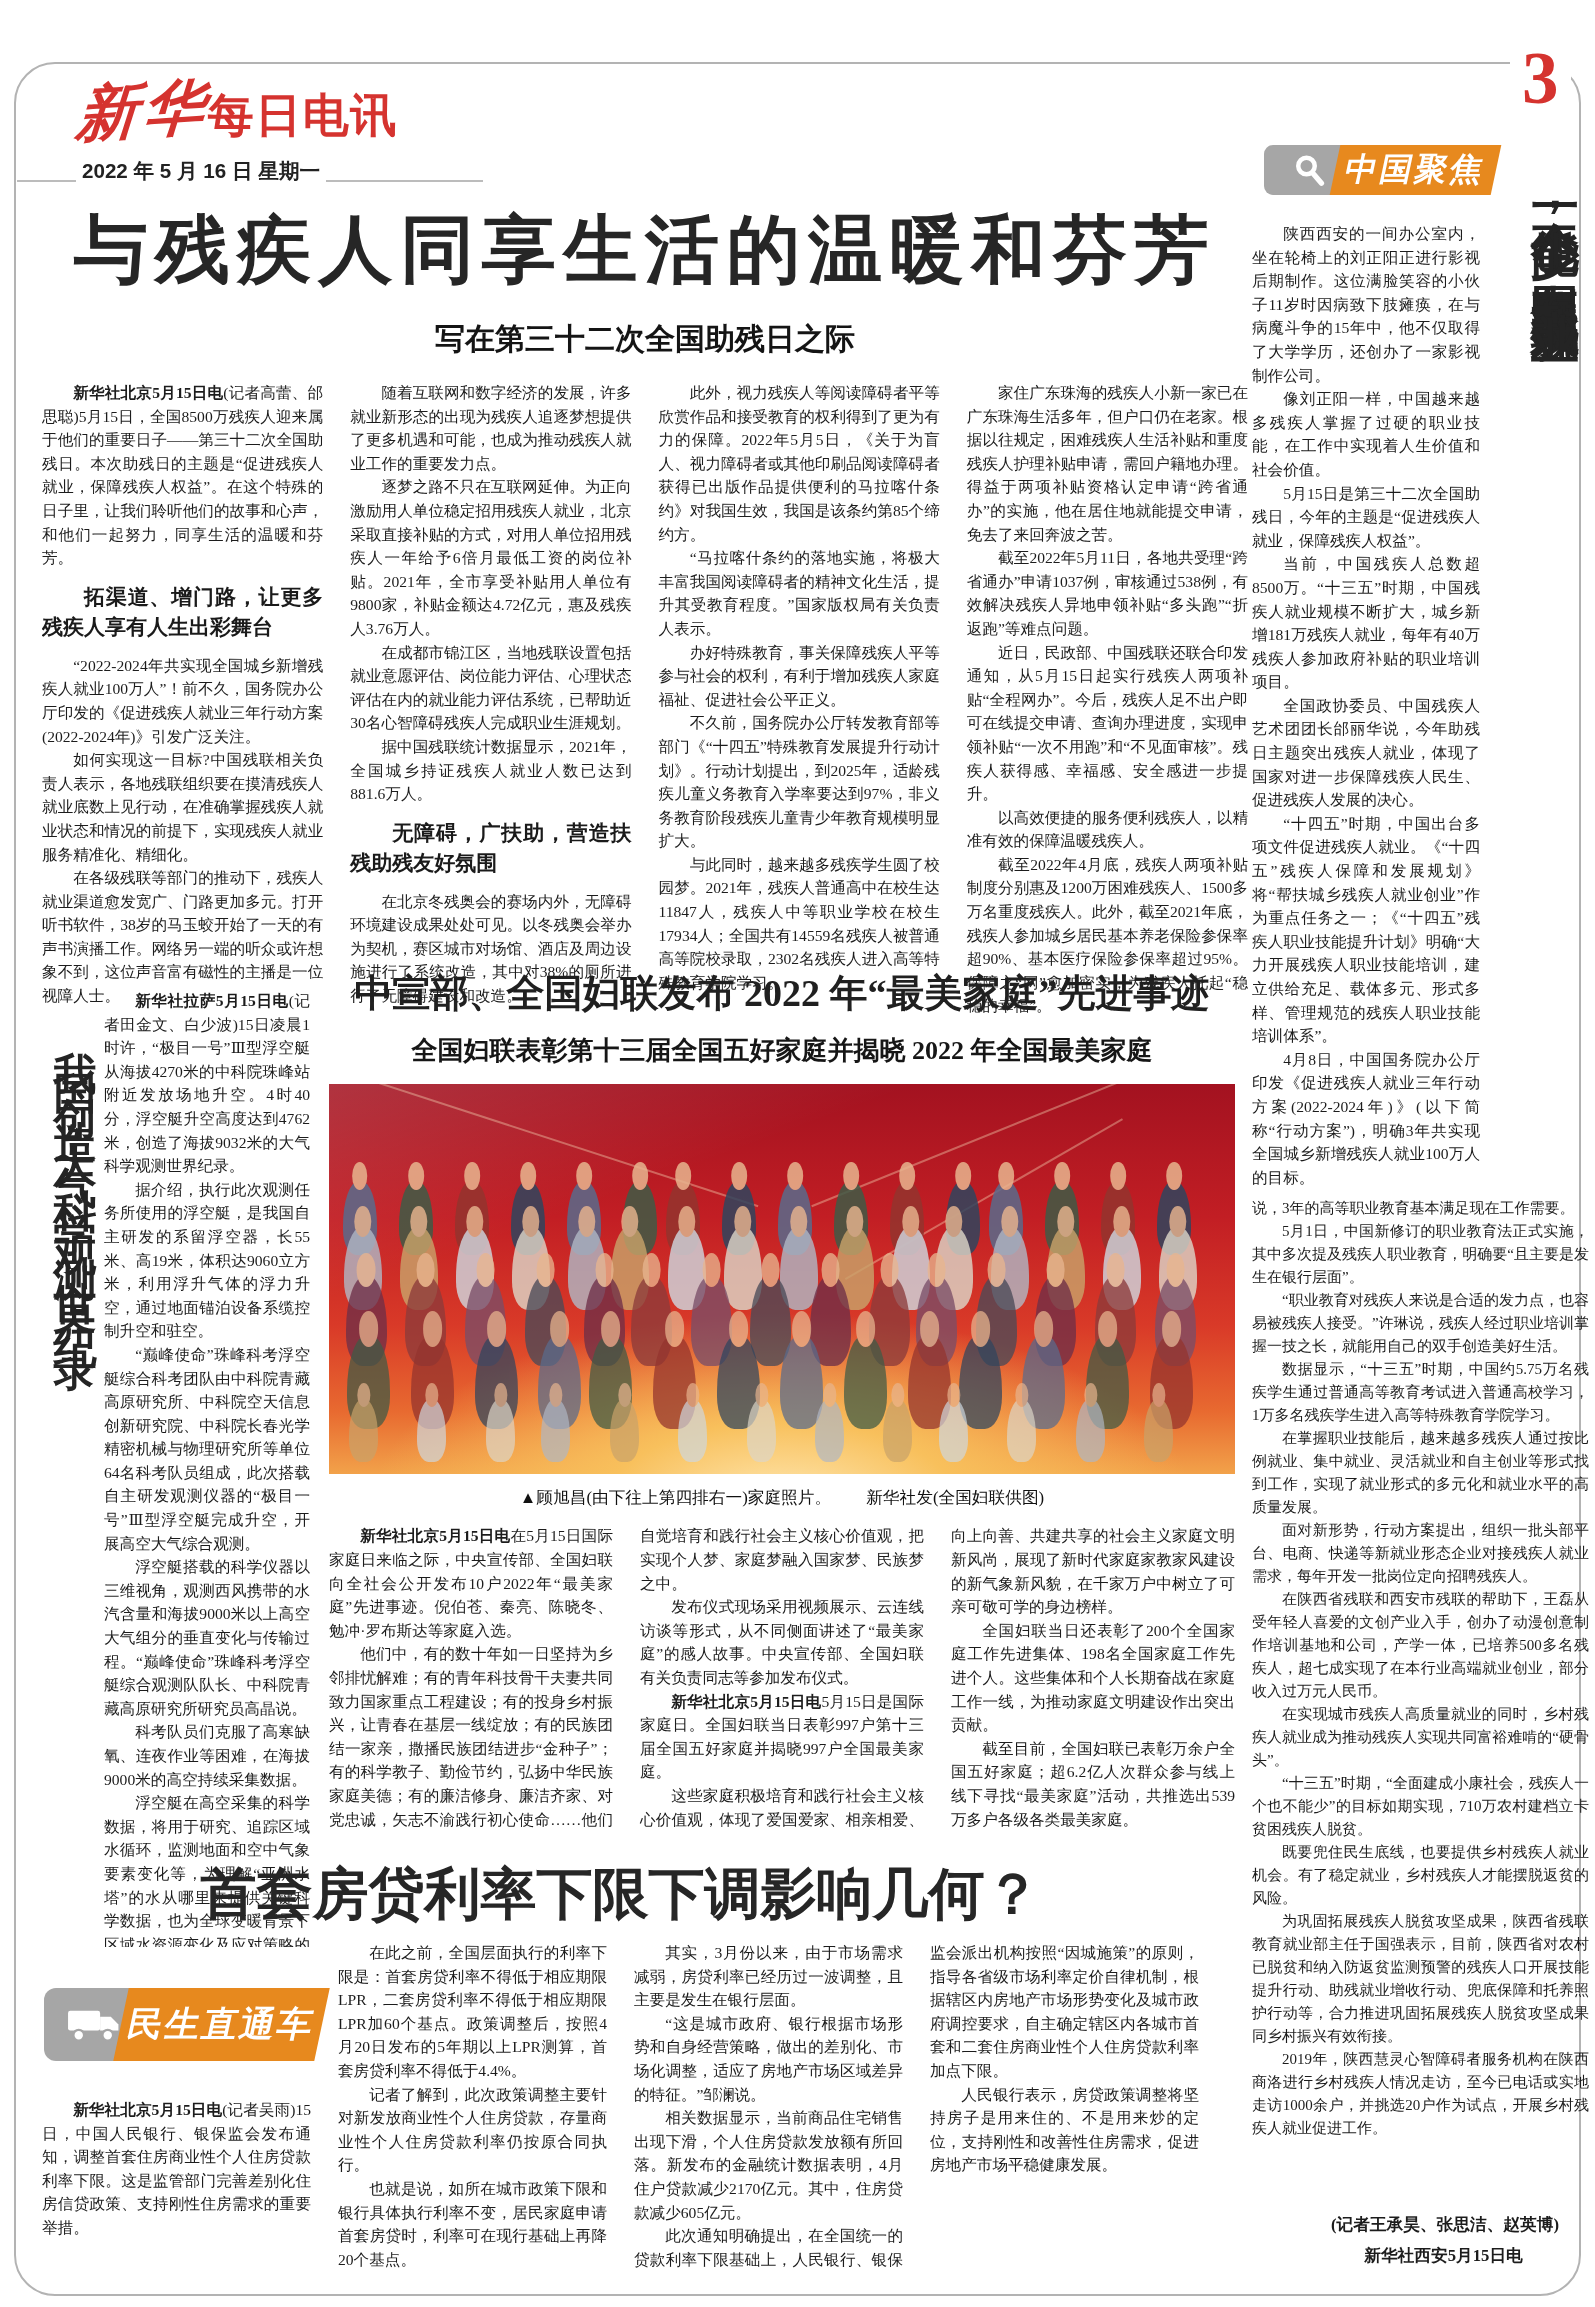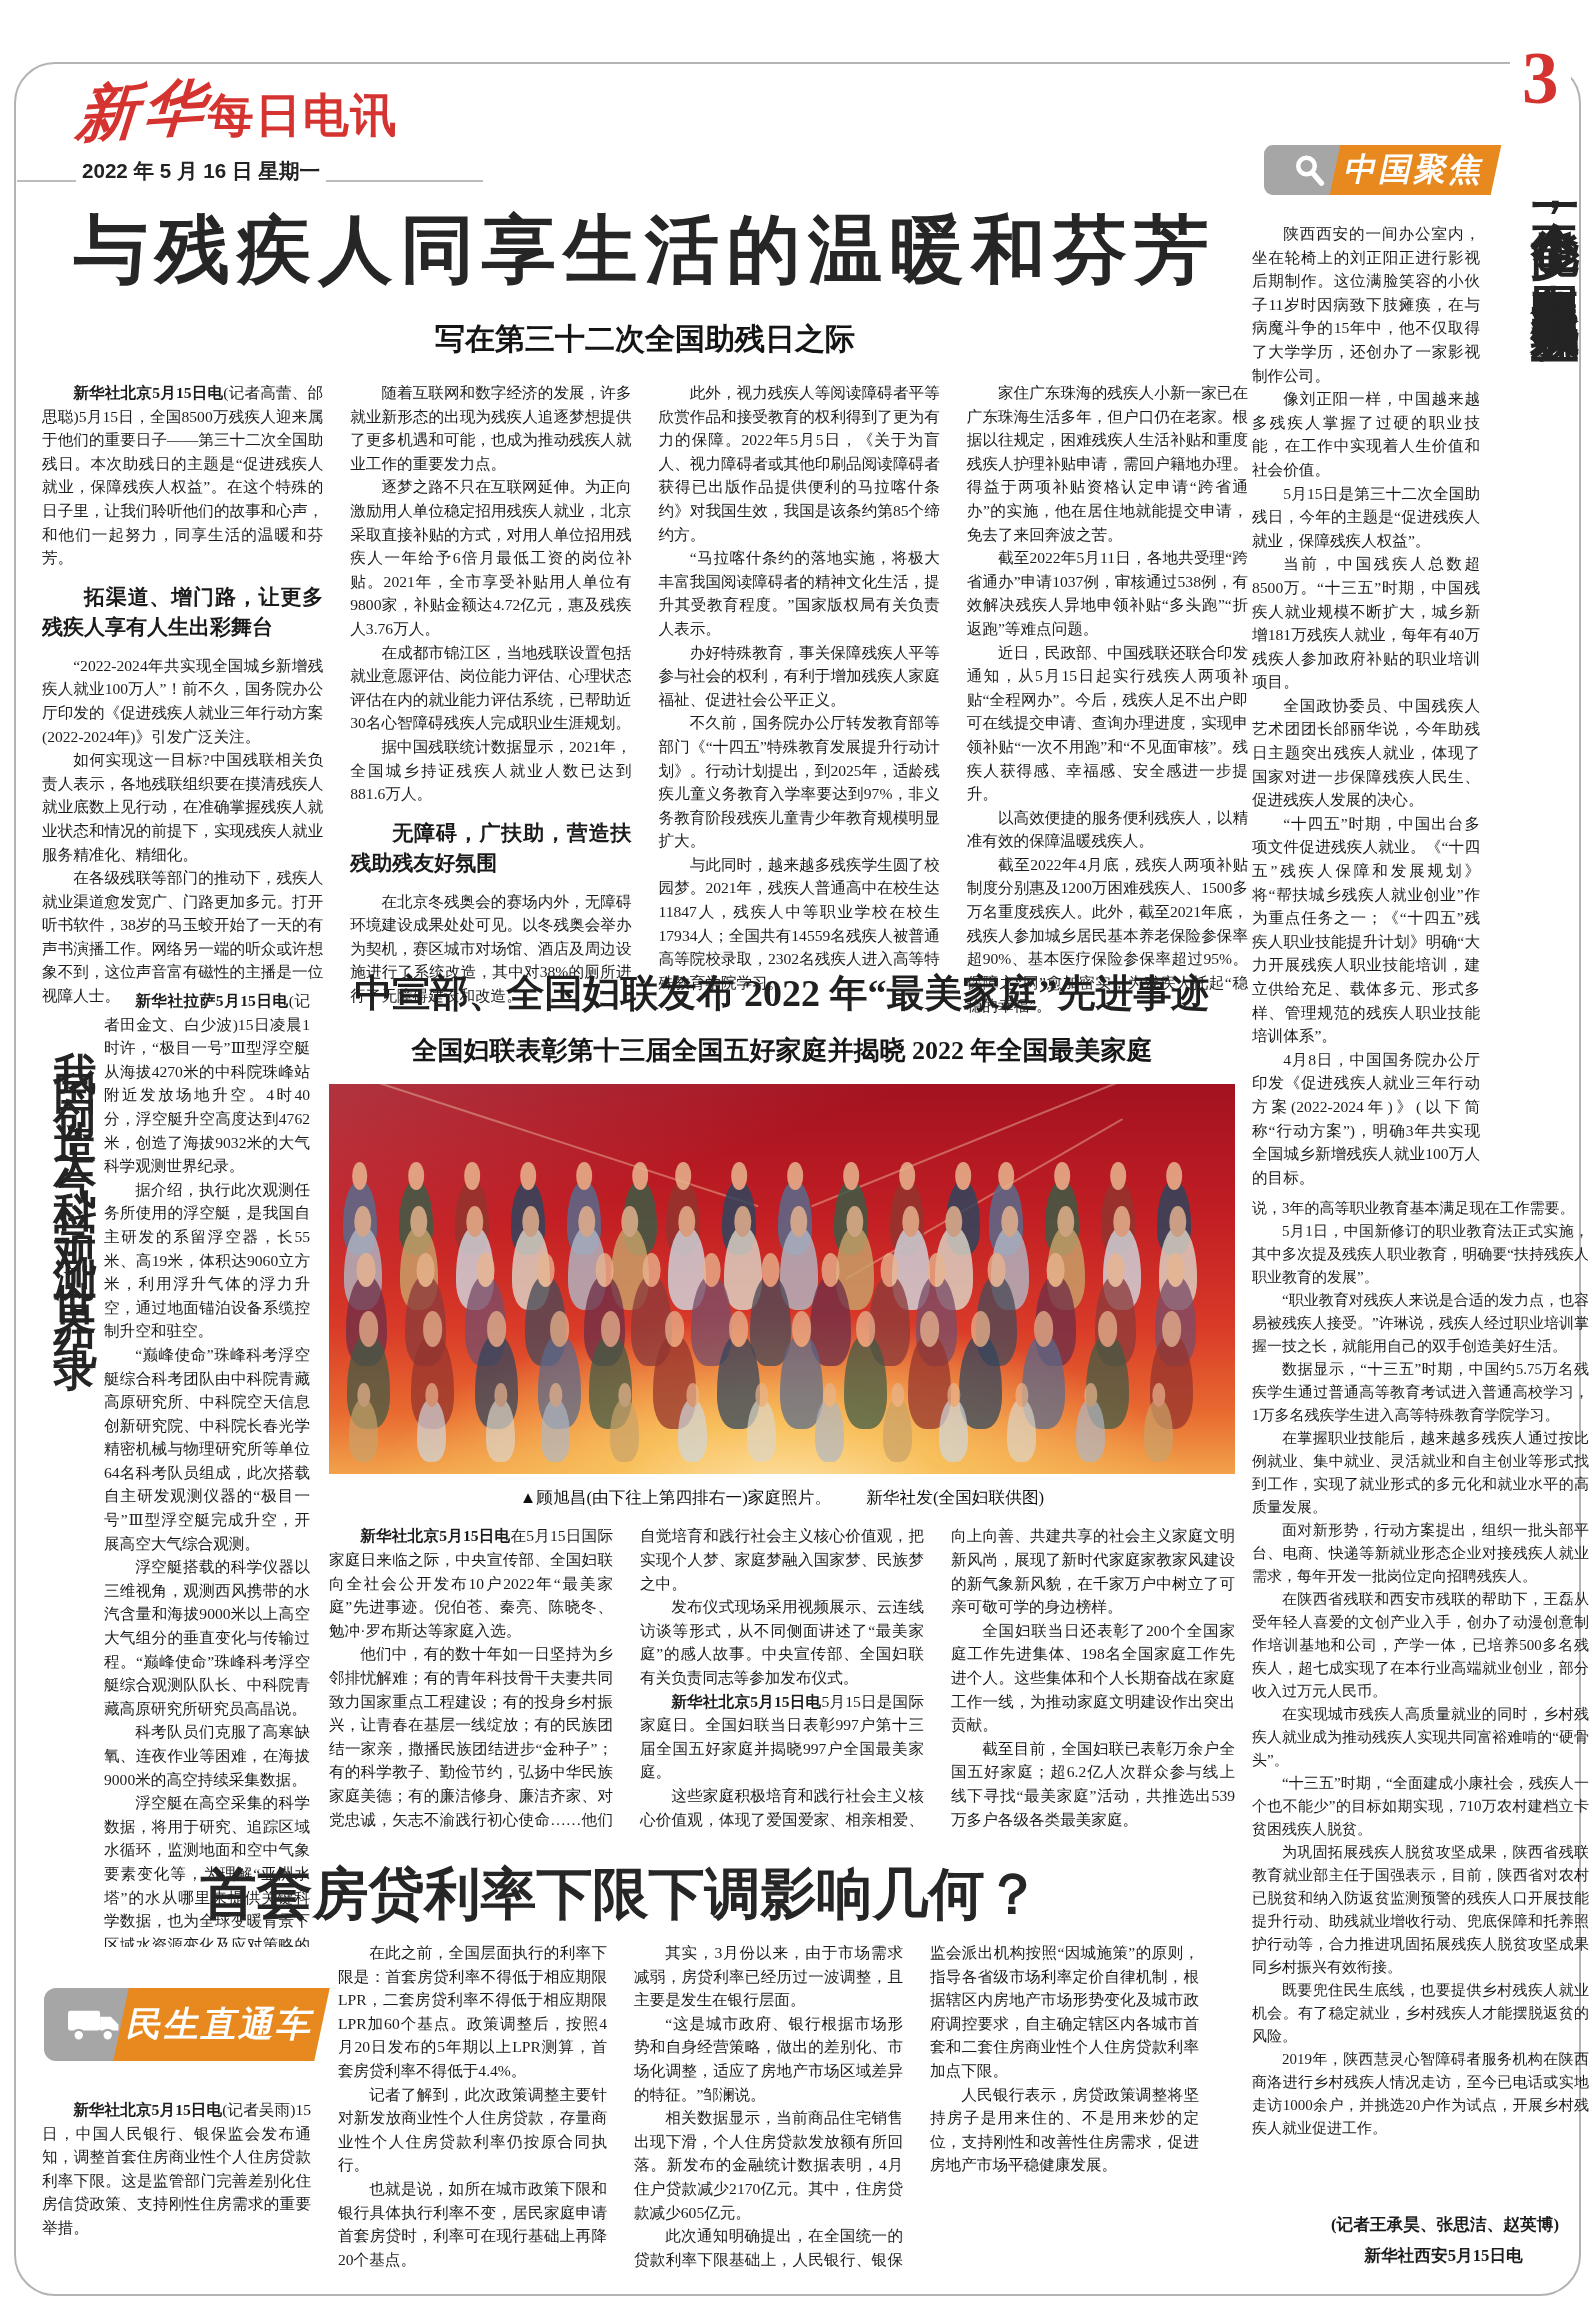--- a/index.html
+++ b/index.html
@@ -145,30 +145,30 @@
       <p class="para">5月15日是第三十二次全国助残日，今年的主题是“促进残疾人就业，保障残疾人权益”。</p>
       <p class="para">当前，中国残疾人总数超8500万。“十三五”时期，中国残疾人就业规模不断扩大，城乡新增181万残疾人就业，每年有40万残疾人参加政府补贴的职业培训项目。</p>
       <p class="para">全国政协委员、中国残疾人艺术团团长邰丽华说，今年助残日主题突出残疾人就业，体现了国家对进一步保障残疾人民生、促进残疾人发展的决心。</p>
       <p class="para">“十四五”时期，中国出台多项文件促进残疾人就业。《“十四五”残疾人保障和发展规划》将“帮扶城乡残疾人就业创业”作为重点任务之一；《“十四五”残疾人职业技能提升计划》明确“大力开展残疾人职业技能培训，建立供给充足、载体多元、形式多样、管理规范的残疾人职业技能培训体系”。</p>
       <p class="para">4月8日，中国国务院办公厅印发《促进残疾人就业三年行动方案(2022-2024年)》(以下简称“行动方案”)，明确3年共实现全国城乡新增残疾人就业100万人的目标。</p>
       <p class="para">“残疾人就业不是孤立的一项工作。”中国残疾人事业发展研究会常务理事、西北大学教授许琳认为，教育是残疾人就业的“根”，完成残疾人就业目标，要做好职业培训这项基础任务。</p>
     </div>
   <div class="v-head v-head-right clip">一个也不能少，中国创造更多机会帮助残疾人就业</div>
   <div class="focus-wide cols clip">
       <p class="para cont">说，3年的高等职业教育基本满足现在工作需要。</p>
-      <p class="para">5月1日，中国新修订的职业教育法正式实施，其中多次提及残疾人职业教育，明确要“扶持残疾人职业教育的发展”。</p>
+      <p class="para">5月1日，中国新修订的职业教育法正式实施，其中多次提及残疾人职业教育，明确要“且主要是发生在银行层面”。</p>
       <p class="para">“职业教育对残疾人来说是合适的发力点，也容易被残疾人接受。”许琳说，残疾人经过职业培训掌握一技之长，就能用自己的双手创造美好生活。</p>
       <p class="para">数据显示，“十三五”时期，中国约5.75万名残疾学生通过普通高等教育考试进入普通高校学习，1万多名残疾学生进入高等特殊教育学院学习。</p>
       <p class="para">在掌握职业技能后，越来越多残疾人通过按比例就业、集中就业、灵活就业和自主创业等形式找到工作，实现了就业形式的多元化和就业水平的高质量发展。</p>
       <p class="para">面对新形势，行动方案提出，组织一批头部平台、电商、快递等新就业形态企业对接残疾人就业需求，每年开发一批岗位定向招聘残疾人。</p>
       <p class="para">在陕西省残联和西安市残联的帮助下，王磊从受年轻人喜爱的文创产业入手，创办了动漫创意制作培训基地和公司，产学一体，已培养500多名残疾人，超七成实现了在本行业高端就业创业，部分收入过万元人民币。</p>
       <p class="para">在实现城市残疾人高质量就业的同时，乡村残疾人就业成为推动残疾人实现共同富裕难啃的“硬骨头”。</p>
       <p class="para">“十三五”时期，“全面建成小康社会，残疾人一个也不能少”的目标如期实现，710万农村建档立卡贫困残疾人脱贫。</p>
+      <p class="para">既要兜住民生底线，也要提供乡村残疾人就业机会。有了稳定就业，乡村残疾人才能摆脱返贫的风险。</p>
       <p class="para">为巩固拓展残疾人脱贫攻坚成果，陕西省残联教育就业部主任于国强表示，目前，陕西省对农村已脱贫和纳入防返贫监测预警的残疾人口开展技能提升行动、助残就业增收行动、兜底保障和托养照护行动等，合力推进巩固拓展残疾人脱贫攻坚成果同乡村振兴有效衔接。</p>
-      <p class="para">既要兜住民生底线，也要提供乡村残疾人就业机会。有了稳定就业，乡村残疾人才能摆脱返贫的风险。</p>
       <p class="para">2019年，陕西慧灵心智障碍者服务机构在陕西商洛进行乡村残疾人情况走访，至今已电话或实地走访1000余户，并挑选20户作为试点，开展乡村残疾人就业促进工作。</p>
     </div>
   <div class="focus-byline">
     <div class="l1">(记者王承昊、张思洁、赵英博)</div>
     <div class="l2">新华社西安5月15日电</div>
   </div>
 
   <div class="v-head v-head-left clip">我国创造大气科学观测世界纪录</div>
   <div class="balloon-col cols clip">
       <p class="para"><b>新华社拉萨5月15日电</b>(记者田金文、白少波)15日凌晨1时许，“极目一号”Ⅲ型浮空艇从海拔4270米的中科院珠峰站附近发放场地升空。4时40分，浮空艇升空高度达到4762米，创造了海拔9032米的大气科学观测世界纪录。</p>

